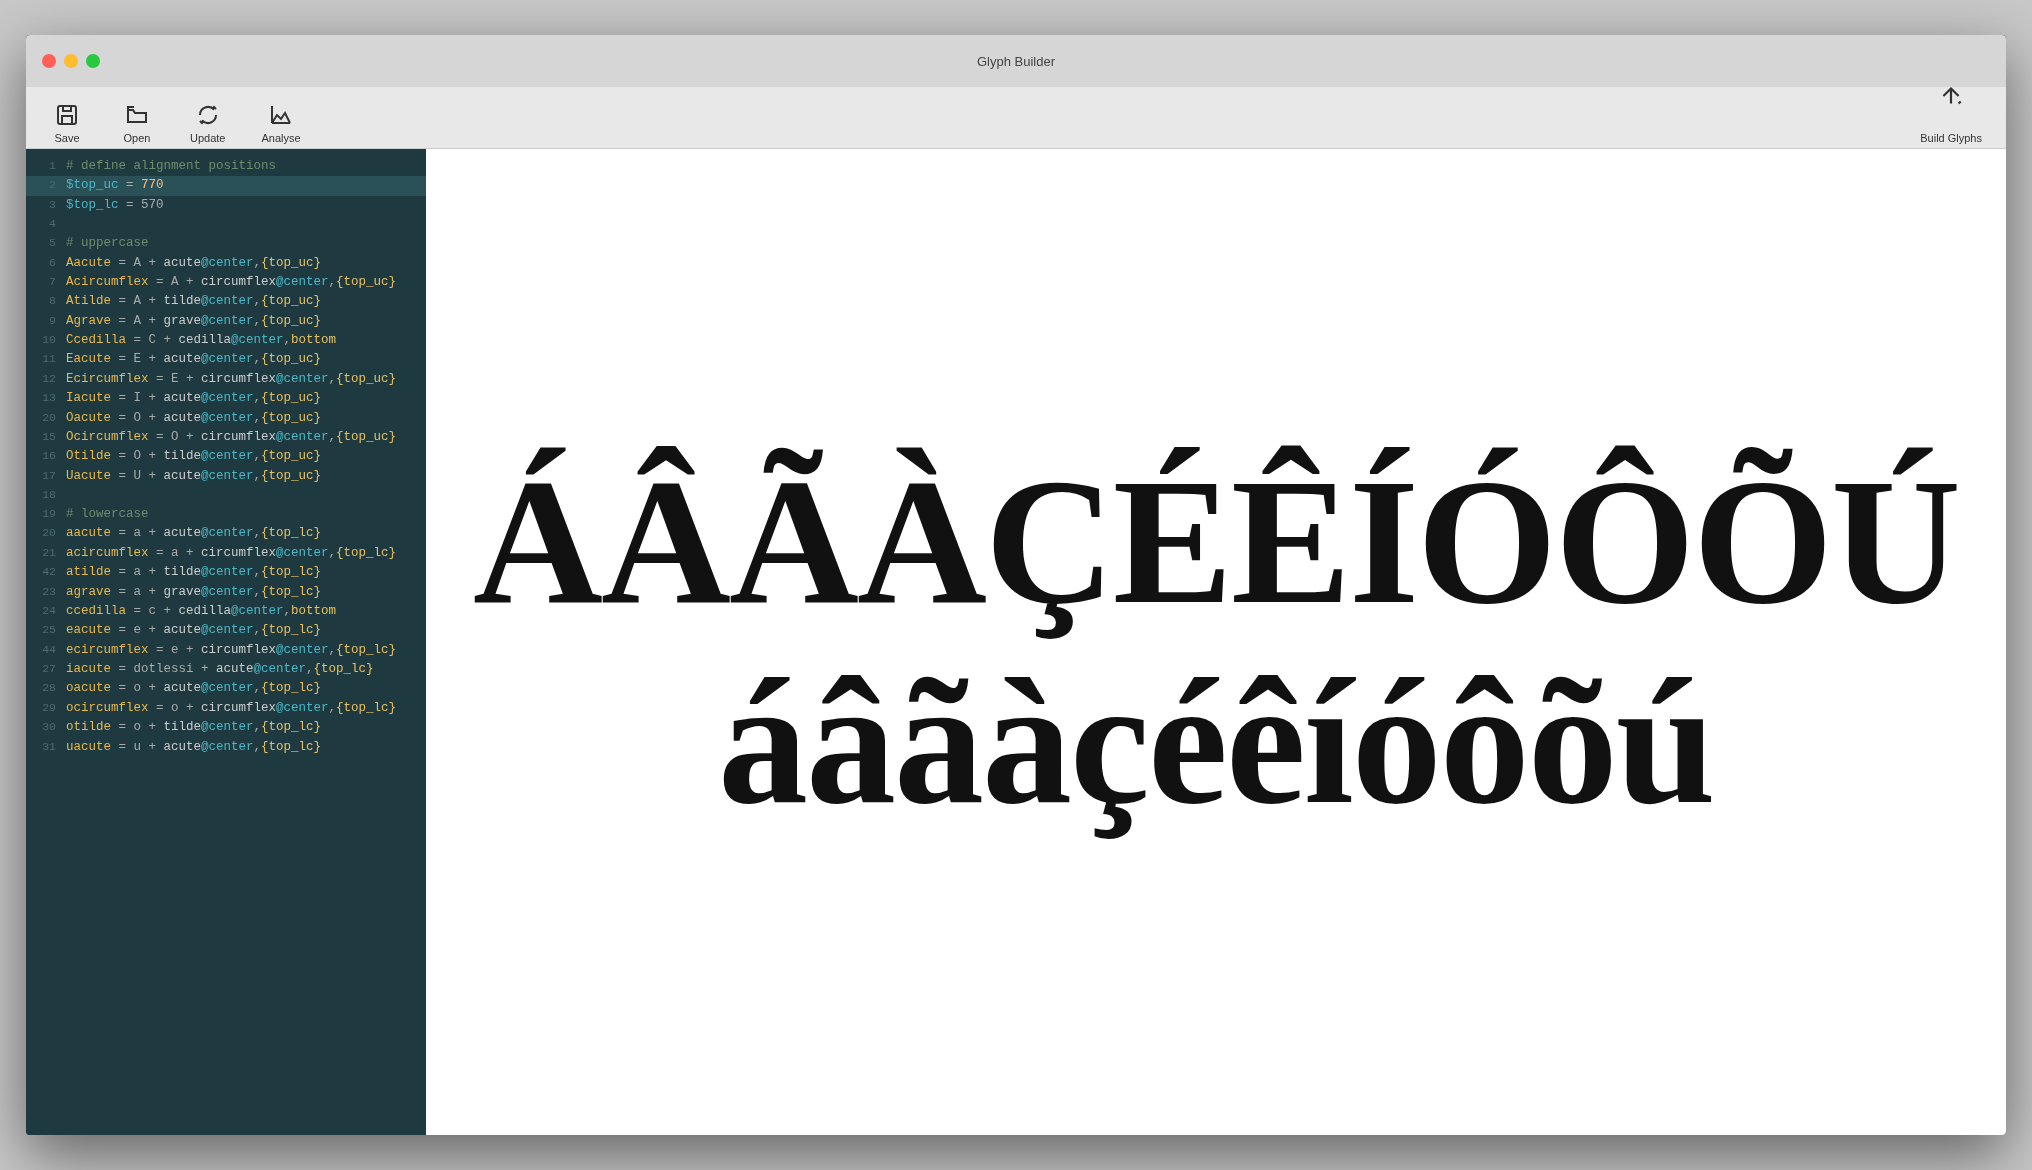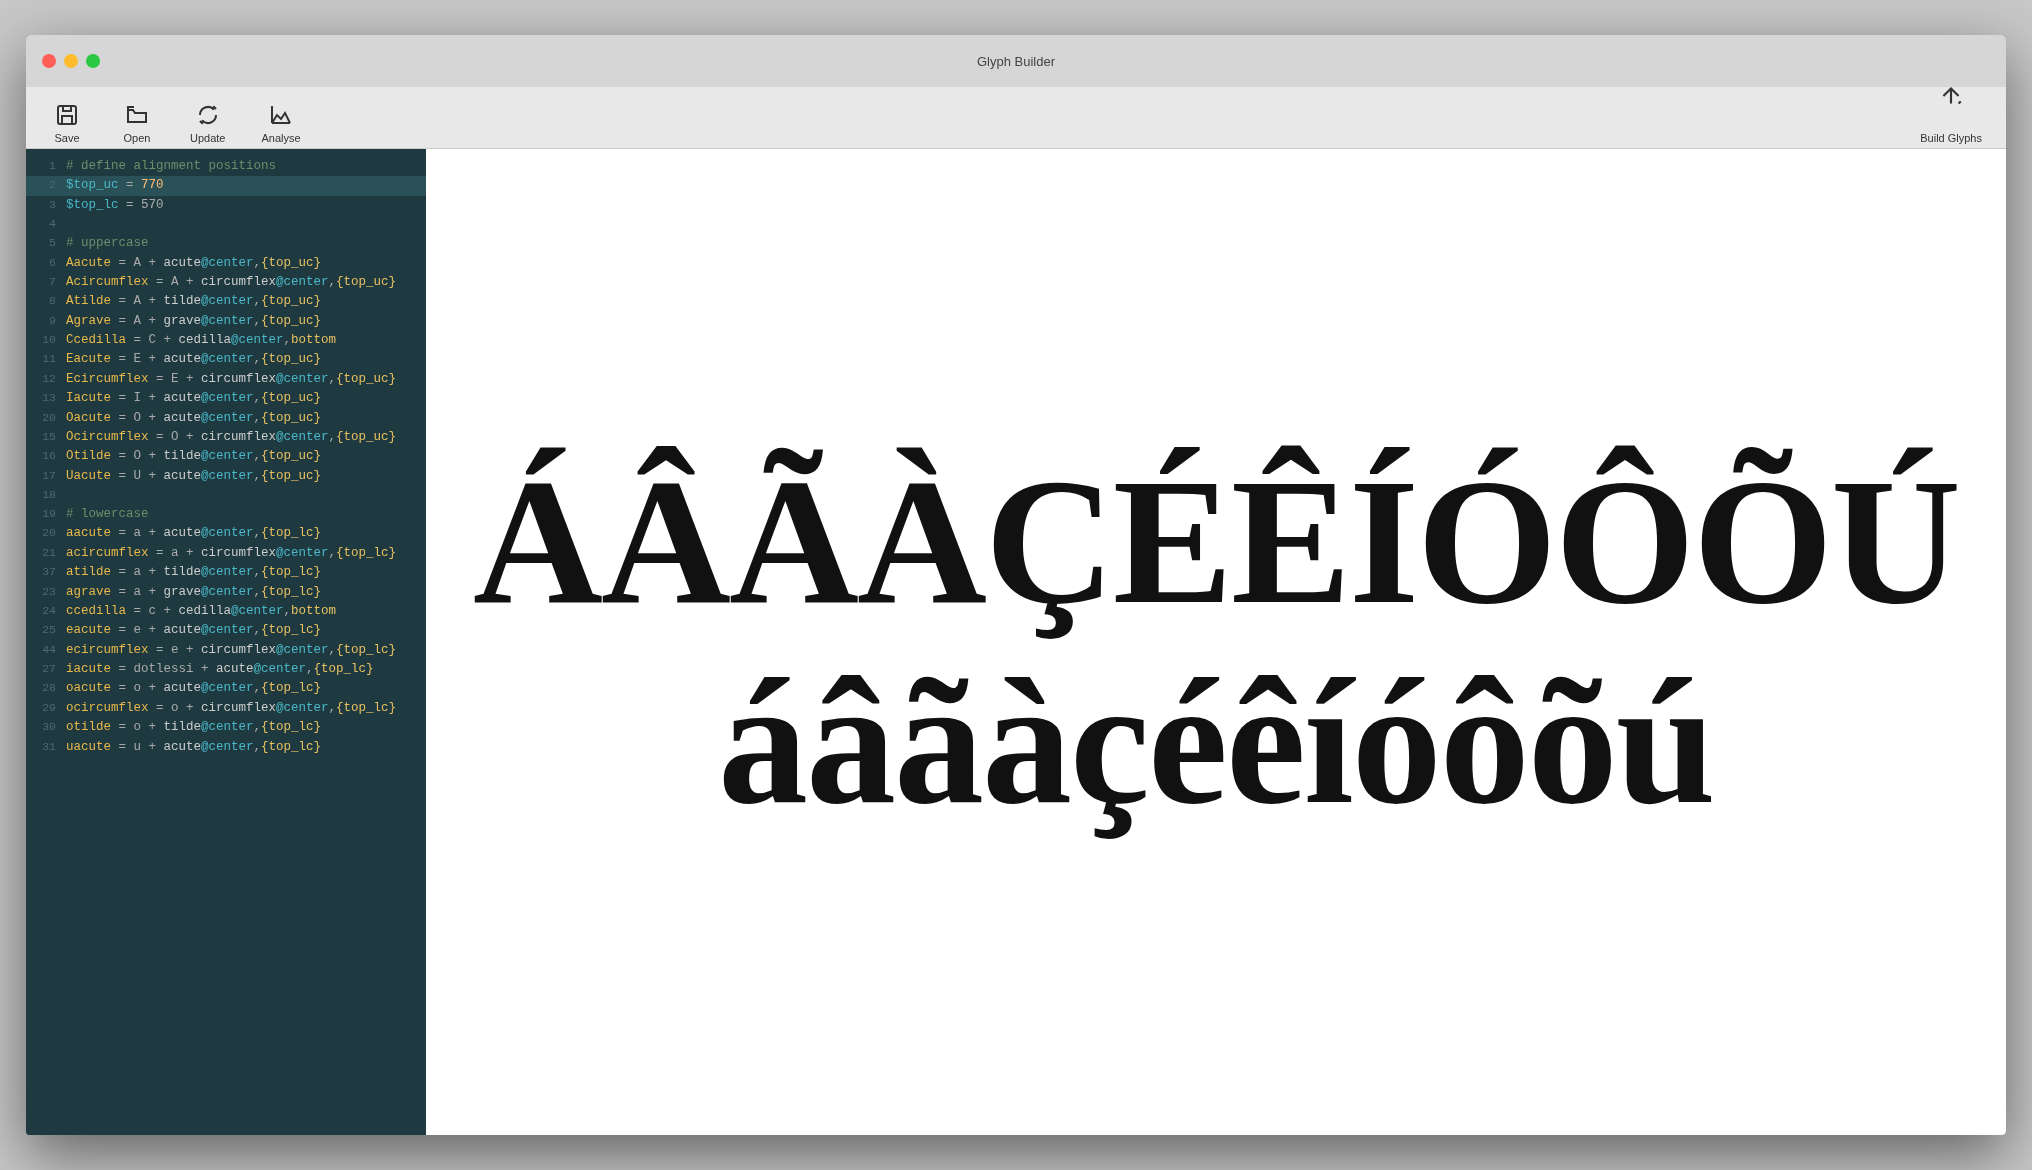--- a/index.html
+++ b/index.html
@@ -397,21 +397,21 @@
         <span class="line-number">20</span>
         <span class="line-content"><span class="c-glyph-name">aacute</span><span style="color:#aaa"> = </span><span style="color:#aaa">a + </span><span style="color:#ccc">acute</span><span class="c-anchor">@center</span><span style="color:#aaa">,</span><span class="c-brace">{top_lc}</span></span>
       </div>
 
       <div class="code-line">
         <span class="line-number">21</span>
         <span class="line-content"><span class="c-glyph-name">acircumflex</span><span style="color:#aaa"> = </span><span style="color:#aaa">a + </span><span style="color:#ccc">circumflex</span><span class="c-anchor">@center</span><span style="color:#aaa">,</span><span class="c-brace">{top_lc}</span></span>
       </div>
 
       <div class="code-line">
-        <span class="line-number">37</span>
+        <span class="line-number">42</span>
         <span class="line-content"><span class="c-glyph-name">atilde</span><span style="color:#aaa"> = </span><span style="color:#aaa">a + </span><span style="color:#ccc">tilde</span><span class="c-anchor">@center</span><span style="color:#aaa">,</span><span class="c-brace">{top_lc}</span></span>
       </div>
 
       <div class="code-line">
         <span class="line-number">23</span>
         <span class="line-content"><span class="c-glyph-name">agrave</span><span style="color:#aaa"> = </span><span style="color:#aaa">a + </span><span style="color:#ccc">grave</span><span class="c-anchor">@center</span><span style="color:#aaa">,</span><span class="c-brace">{top_lc}</span></span>
       </div>
 
       <div class="code-line">
         <span class="line-number">24</span>

